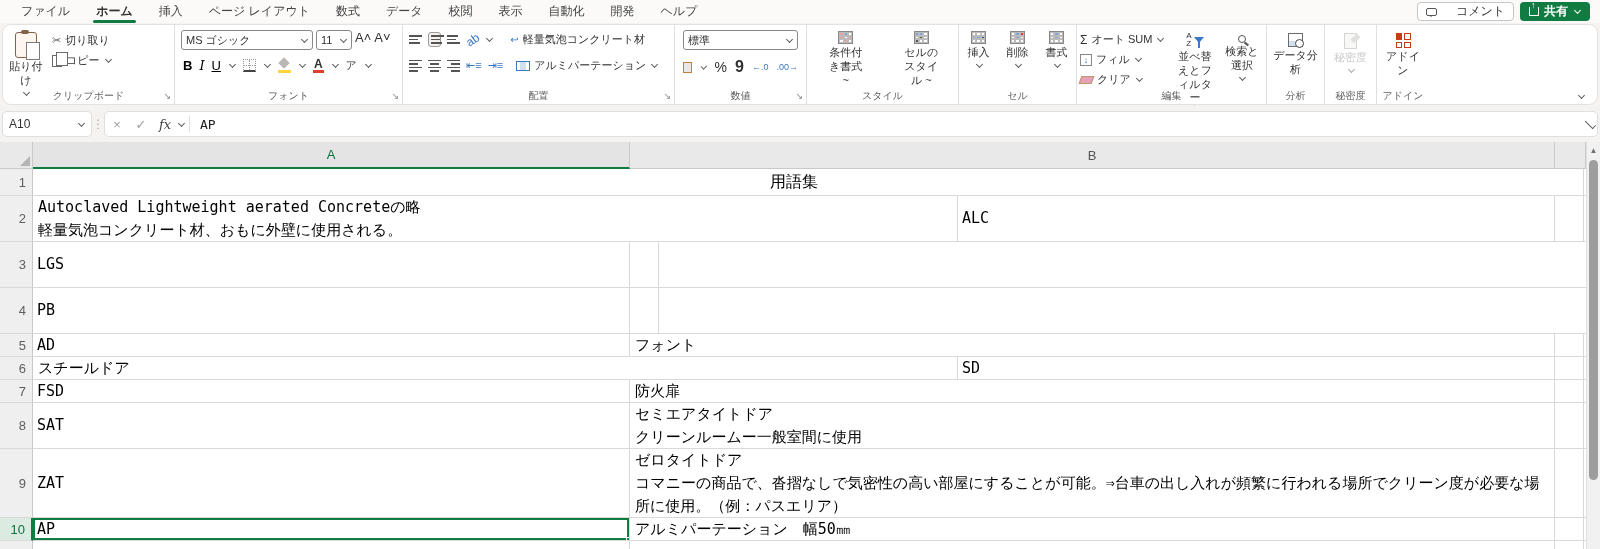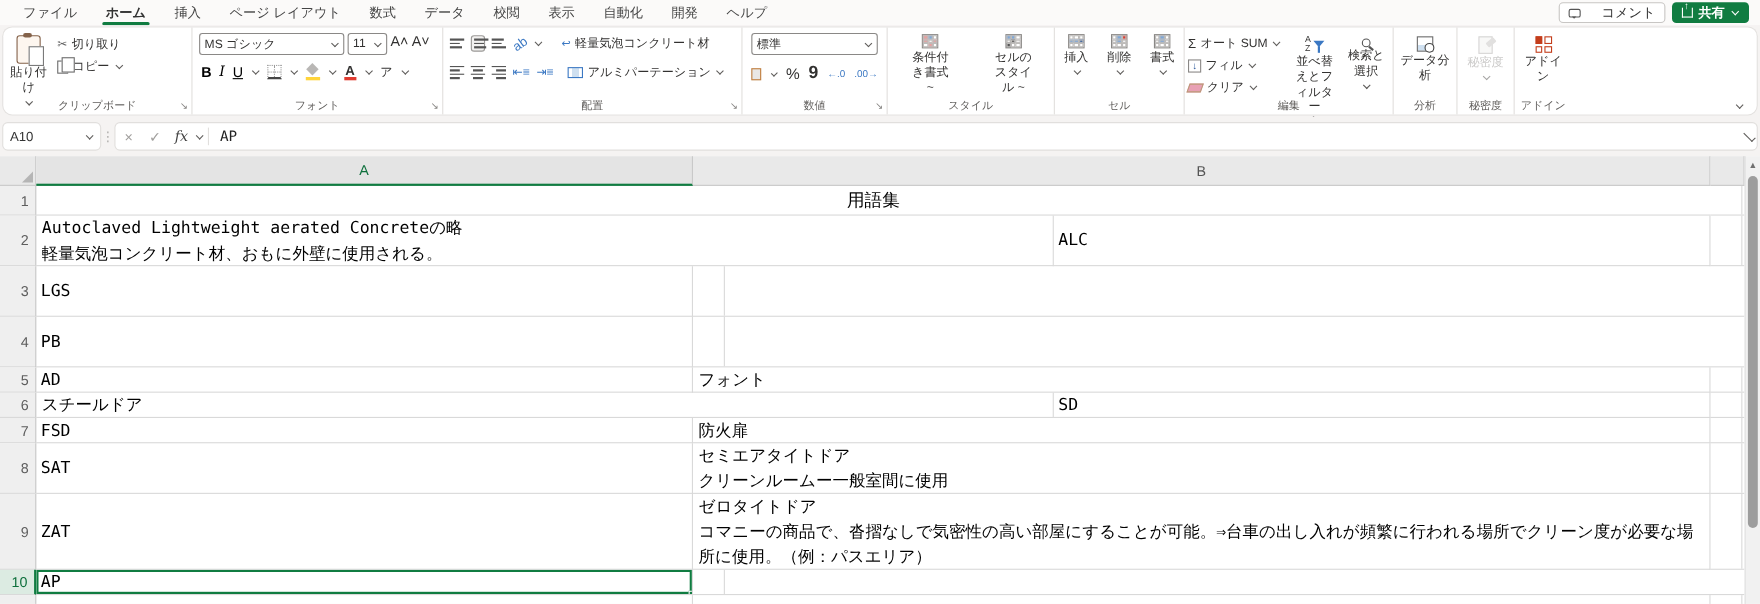--- a/index.html
+++ b/index.html
@@ -532,20 +532,23 @@
 コマニーの商品で、沓摺なしで気密性の高い部屋にすることが可能。⇒台車の出し入れが頻繁に行われる場所でクリーン度が必要な場所に使用。（例：パスエリア）</span>
             </div>
             <div class="csliver"></div>
           </div>
           <div class="srow sel" style="height: 23px;">
             <div class="rh">10</div>
             <div class="cell ca">
               <span>AP</span>
               <span class="fillhandle"></span>
             </div>
+            <div class="cell cb">
+              <span>アルミパーテーション　幅50㎜</span>
+            </div>
             <div class="csliver"></div>
           </div>
         </div>
       <div class="srow" style="height:8px;">
         <div class="rh" style="border-bottom:none;"></div>
         <div class="cell ca" style="border-bottom:none;"></div>
         <div class="cell cb" style="border-bottom:none;"></div>
         <div class="csliver" style="border-bottom:none;"></div>
       </div>
     </div>

